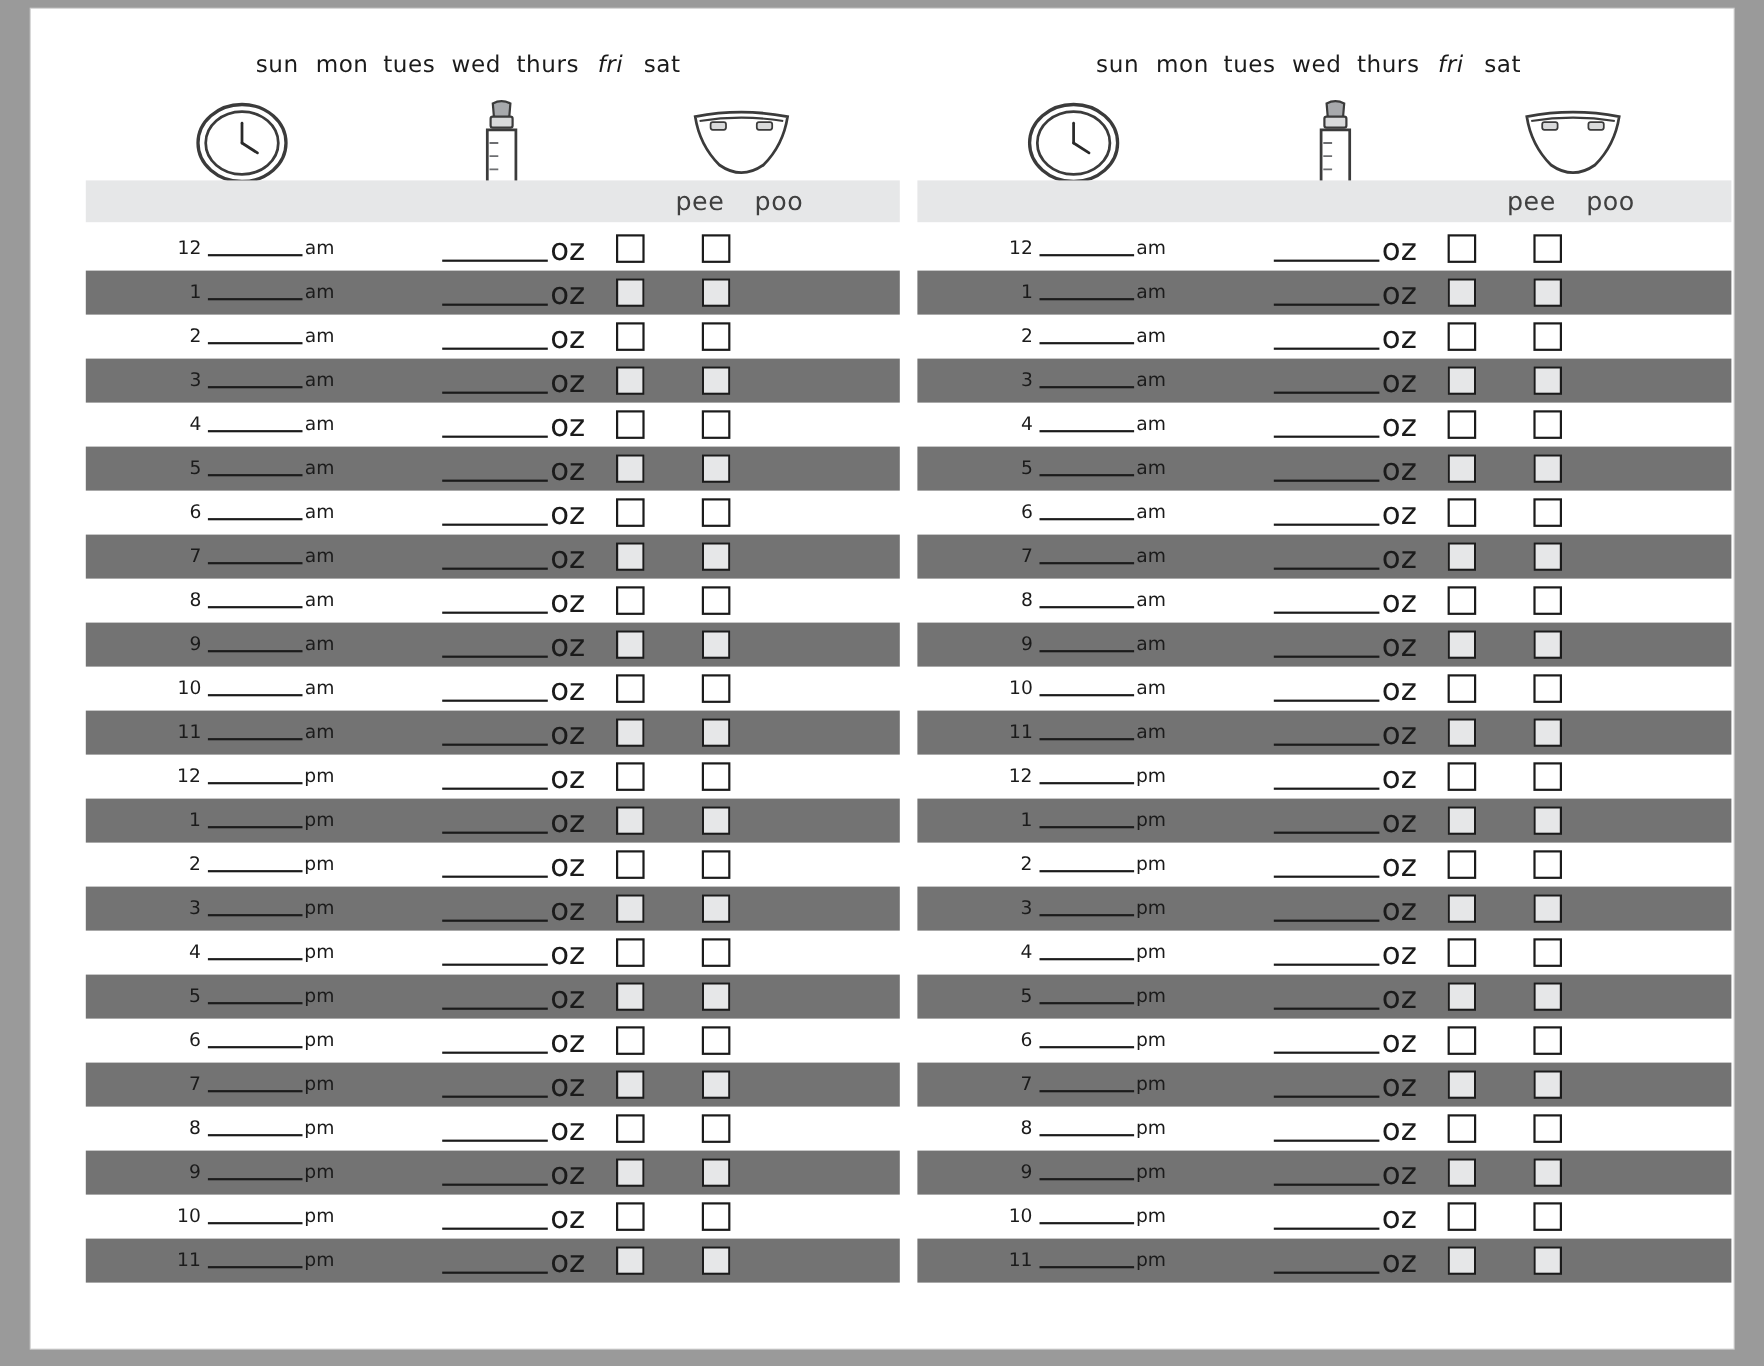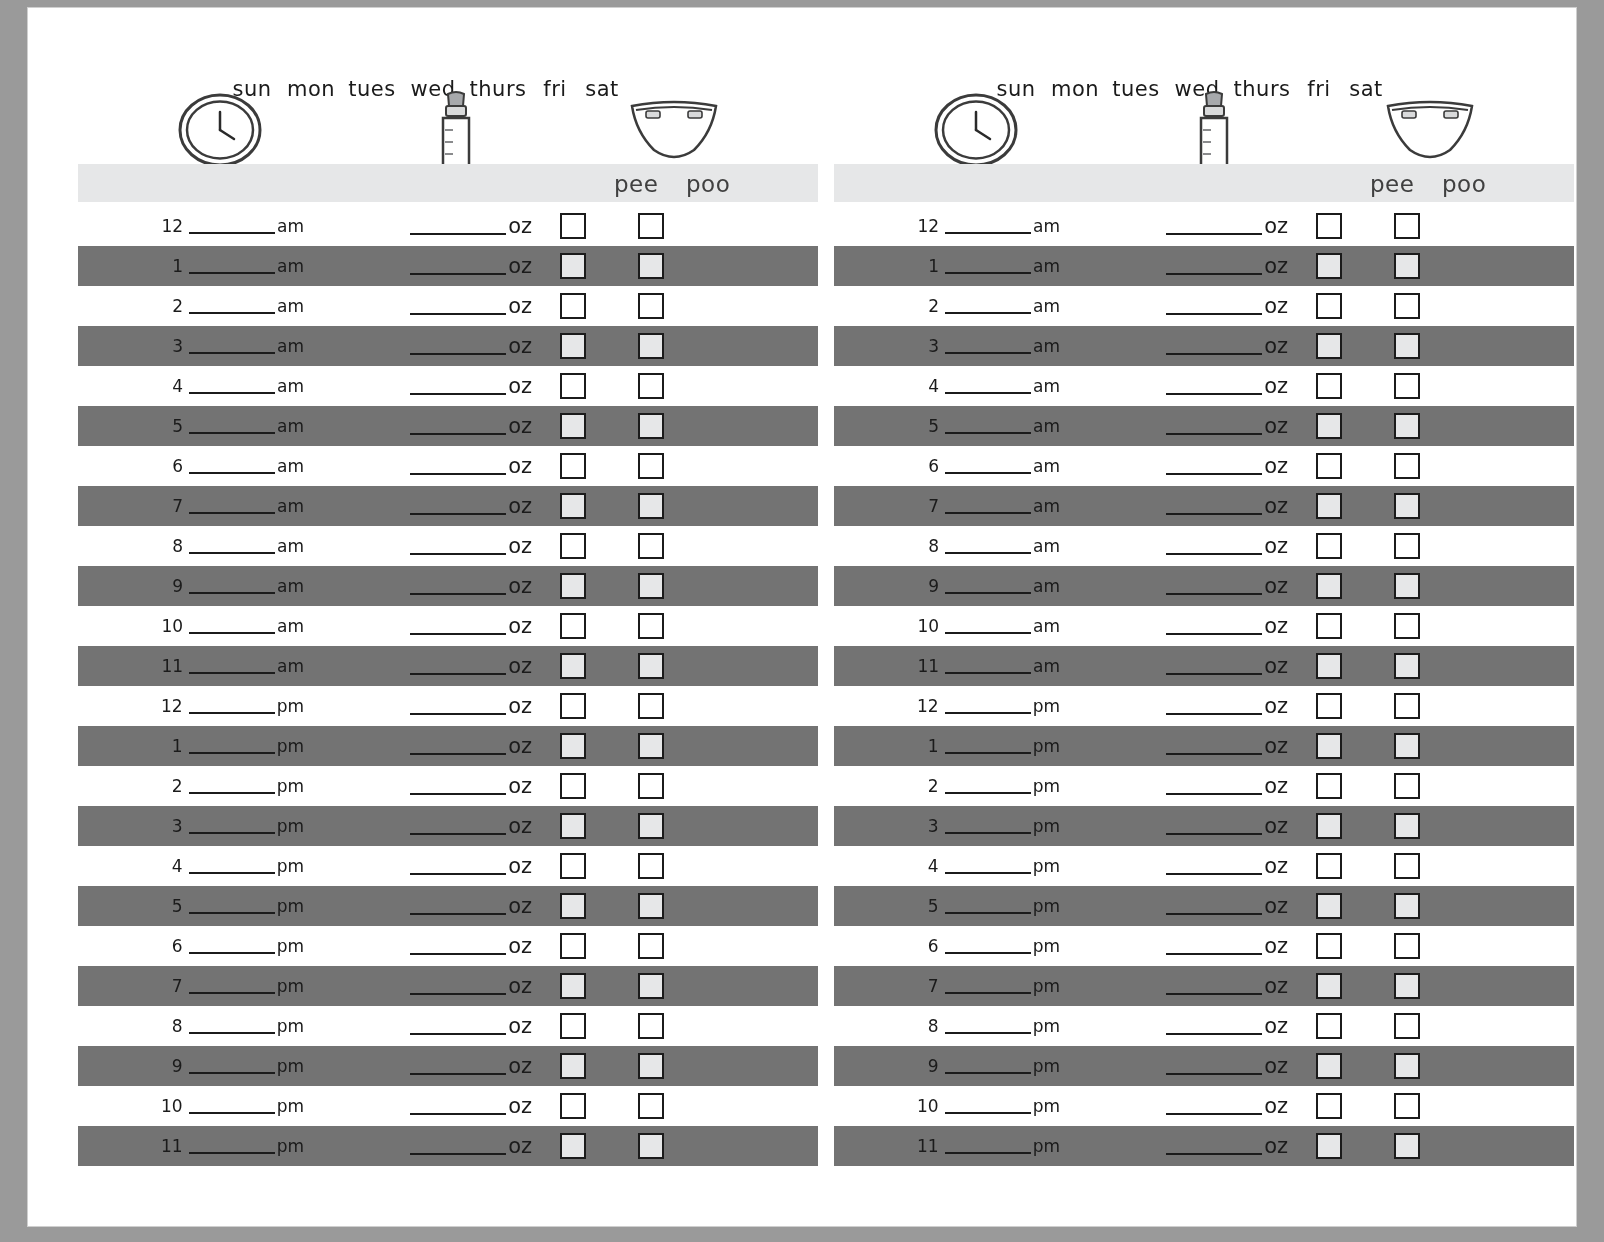--- a/index.html
+++ b/index.html
@@ -35,25 +35,25 @@
     align-items: baseline;
     font-size: 21px;
     color: #1b1b1b;
     letter-spacing: 0.5px;
   }
   .days span {
     display: inline-block;
     text-align: center;
   }
   .days .d0 { width: 56px; }
-  .days .d1 { width: 62px; margin-top: 31px; }
+  .days .d1 { width: 62px; }
   .days .d2 { width: 60px; }
   .days .d3 { width: 62px; }
   .days .d4 { width: 68px; }
-  .days .d5 { width: 46px; }
+  .days .d5 { width: 46px; font-style: italic; }
   .days .d6 { width: 48px; }
 
   
   .icon-row { position: absolute; }
 
   
   .band {
     position: absolute;
     background: #e6e7e8;
     height: 38px;
@@ -95,21 +95,21 @@
   .hour .blank {
     display: inline-block;
     width: 86px;
     border-bottom: 2px solid #1b1b1b;
     margin: 0 2px -2px 6px;
   }
   .oz {
     width: 222px;
     text-align: right;
     padding-right: 2px;
-    font-size: 21px;
+    font-size: 28px;
     color: #1b1b1b;
     white-space: nowrap;
   }
   .oz .blank {
     display: inline-block;
     width: 96px;
     border-bottom: 2px solid #1b1b1b;
     margin: 0 2px -2px 0;
   }
   .cb-cell {

